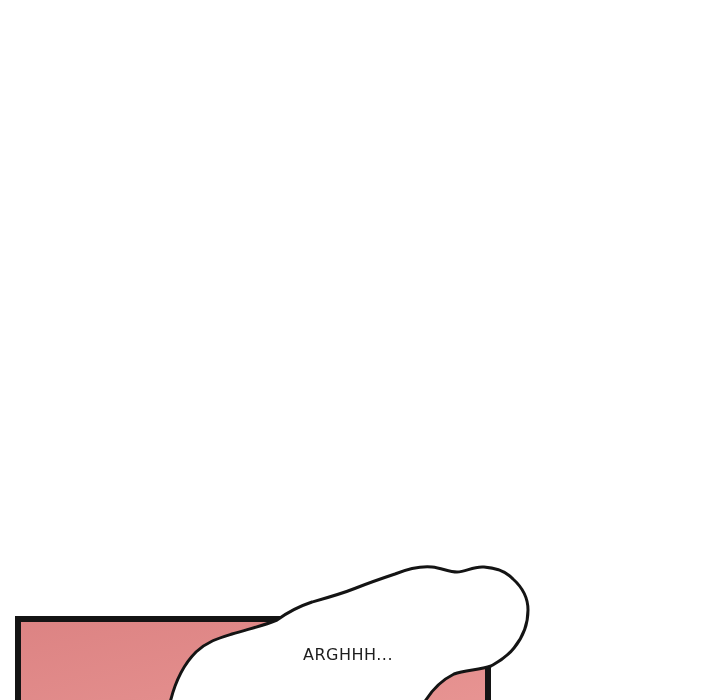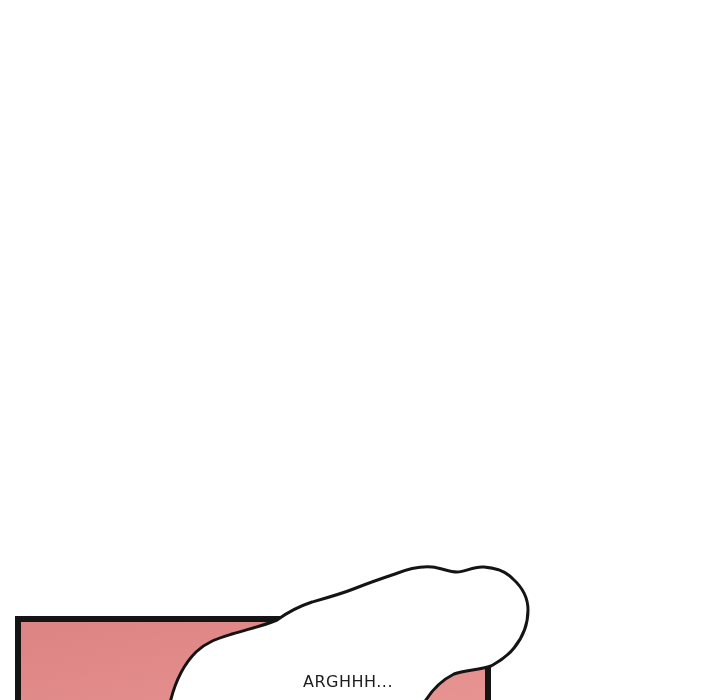--- a/index.html
+++ b/index.html
@@ -16,21 +16,21 @@
     background: #ffffff;
   }
   .artwork {
     position: absolute;
     left: 0;
     top: 0;
   }
   .bubble-text {
     position: absolute;
     left: 348px;
-    top: 681px;
+    top: 654px;
     transform: translate(-50%, -50%);
     font-size: 16px;
     font-weight: 400;
     letter-spacing: 0.5px;
     color: #1d1d1d;
     white-space: nowrap;
     user-select: none;
     text-align: center;
   }
 </style>

